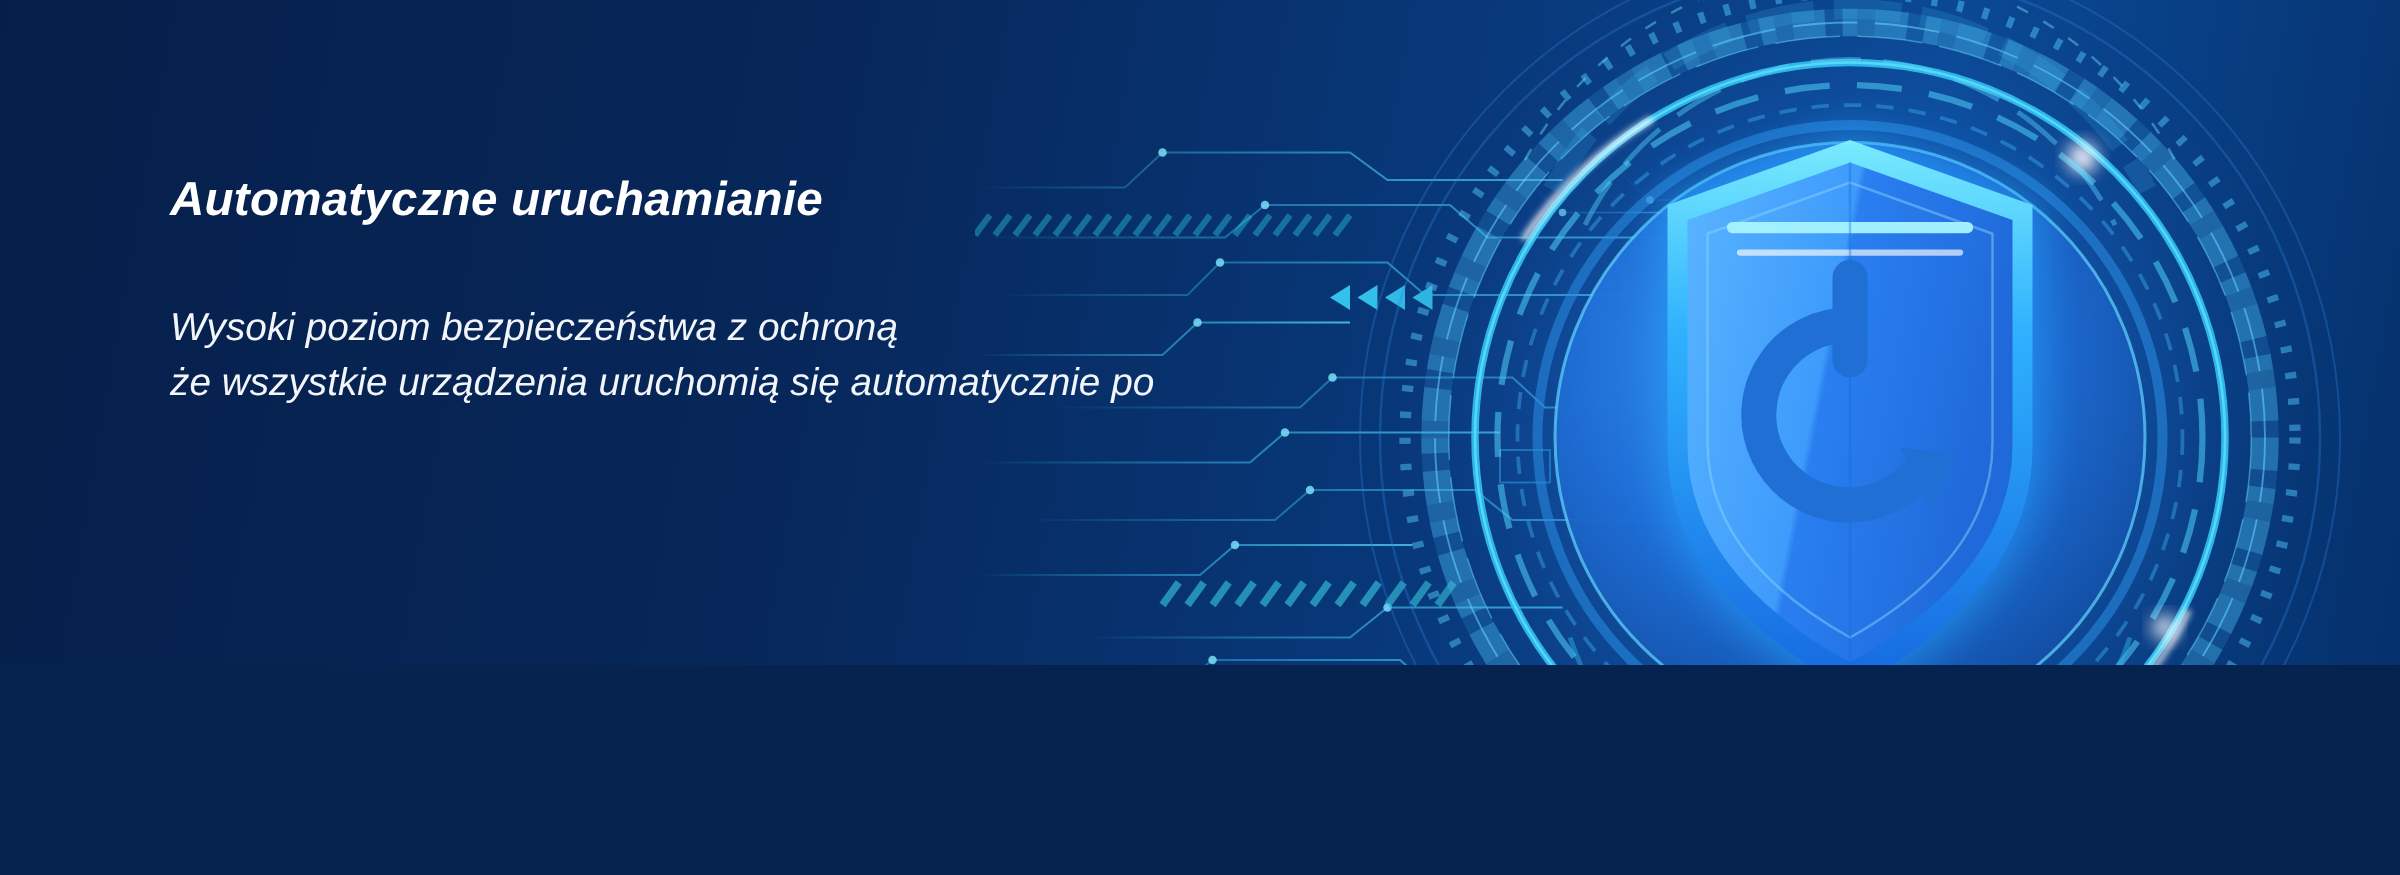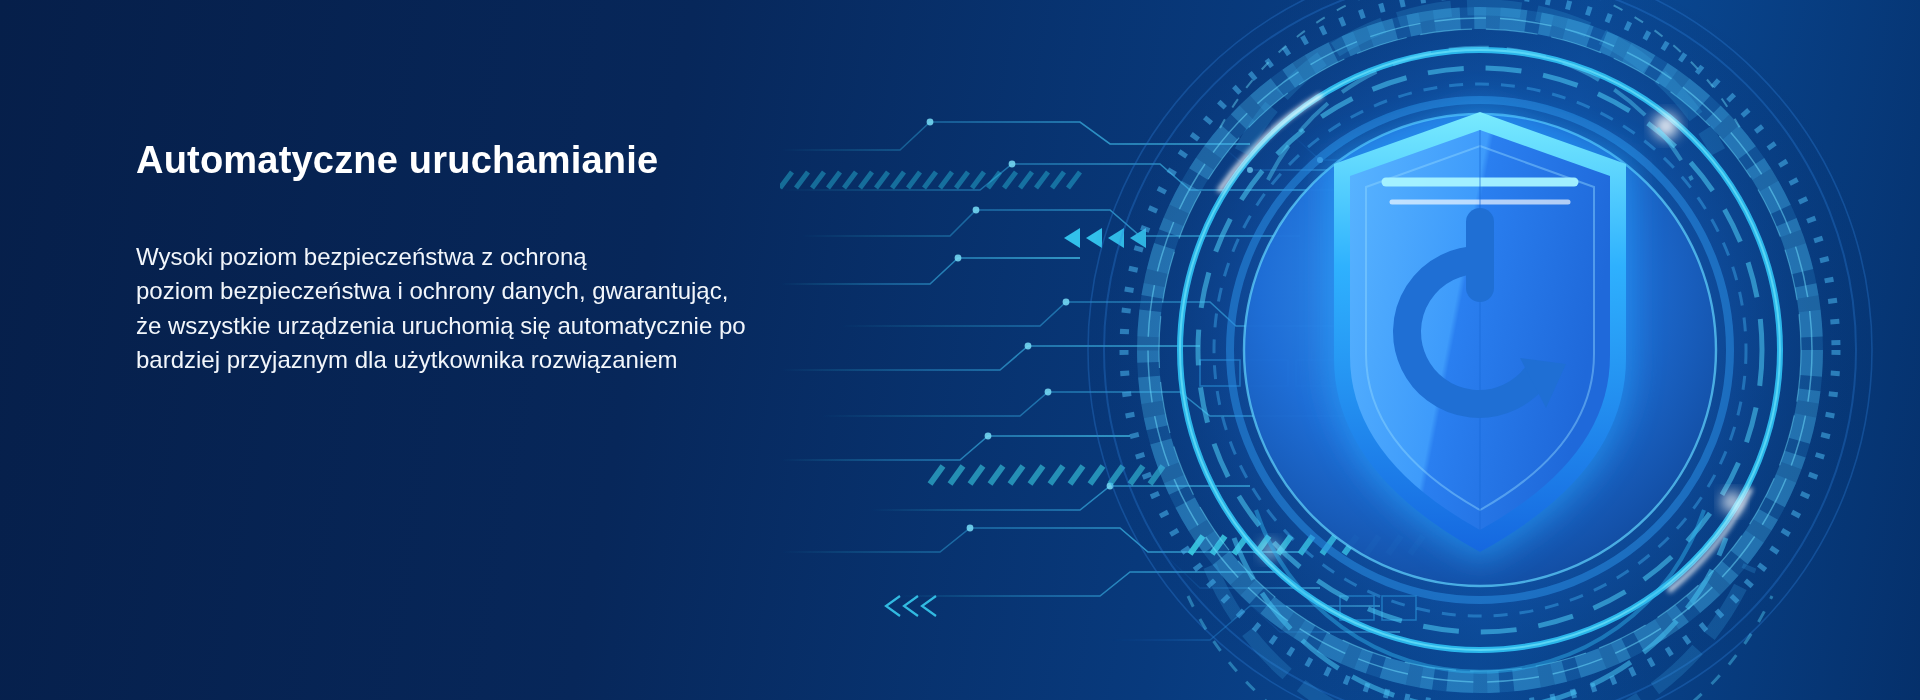--- a/index.html
+++ b/index.html
@@ -8,24 +8,25 @@
     padding: 0;
     background: #06224f;
   }
   body {
     font-family: "Liberation Sans", sans-serif;
   }
 
   .banner {
     position: relative;
     width: 1920px;
-    height: 700px;
+    height: 532px;
     overflow: hidden;
     background: linear-gradient(100deg, #06224f 0%, #072a5c 38%, #073islands 55%, #063a78 72%, #05306b 100%);
     background-color: #06224f;
+    font-style: italic;
   }
   
   .banner {
     background: linear-gradient(100deg, #061f4a 0%, #07275a 34%, #083a7d 62%, #0a4a96 78%, #05306b 100%);
   }
 
   
   .graphic {
     position: absolute;
     left: 1020px;
@@ -60,21 +61,21 @@
     color: #ffffff;
     font-size: 38px;
     font-weight: 700;
     letter-spacing: .2px;
     line-height: 1.1;
     white-space: nowrap;
   }
   .bodycopy {
     margin: 0;
     color: #f2f6fb;
-    font-size: 24px;
+    font-size: 31px;
     font-weight: 400;
     line-height: 1.44;
     max-width: 800px;
   }
   .bodycopy .ln { display: block; white-space: nowrap; }
 </style>
 </head>
 <body>
 
 <div class="banner">
@@ -285,19 +286,17 @@
         <path d="M222 262 A268 268 0 0 1 698 262" stroke="#3fb4ef" stroke-width="16" stroke-dasharray="54 16" opacity=".22"></path>
         <path d="M200 238 A296 296 0 0 1 720 238" stroke="#6fe4ff" stroke-width="2" stroke-dasharray="10 14" opacity=".5"></path>
       </g>
     </svg>
   </div>
 
   <div class="content">
     <h1 class="headline">Automatyczne uruchamianie</h1>
     <p class="bodycopy">
       <span class="ln">Wysoki poziom bezpieczeństwa z ochroną</span>
-      <span class="ln">poziom bezpieczeństwa i ochrony danych, gwarantując,</span>
       <span class="ln">że wszystkie urządzenia uruchomią się automatycznie po</span>
-      <span class="ln">bardziej przyjaznym dla użytkownika rozwiązaniem</span>
     </p>
   </div>
 
 </div>
 
 </body></html>

